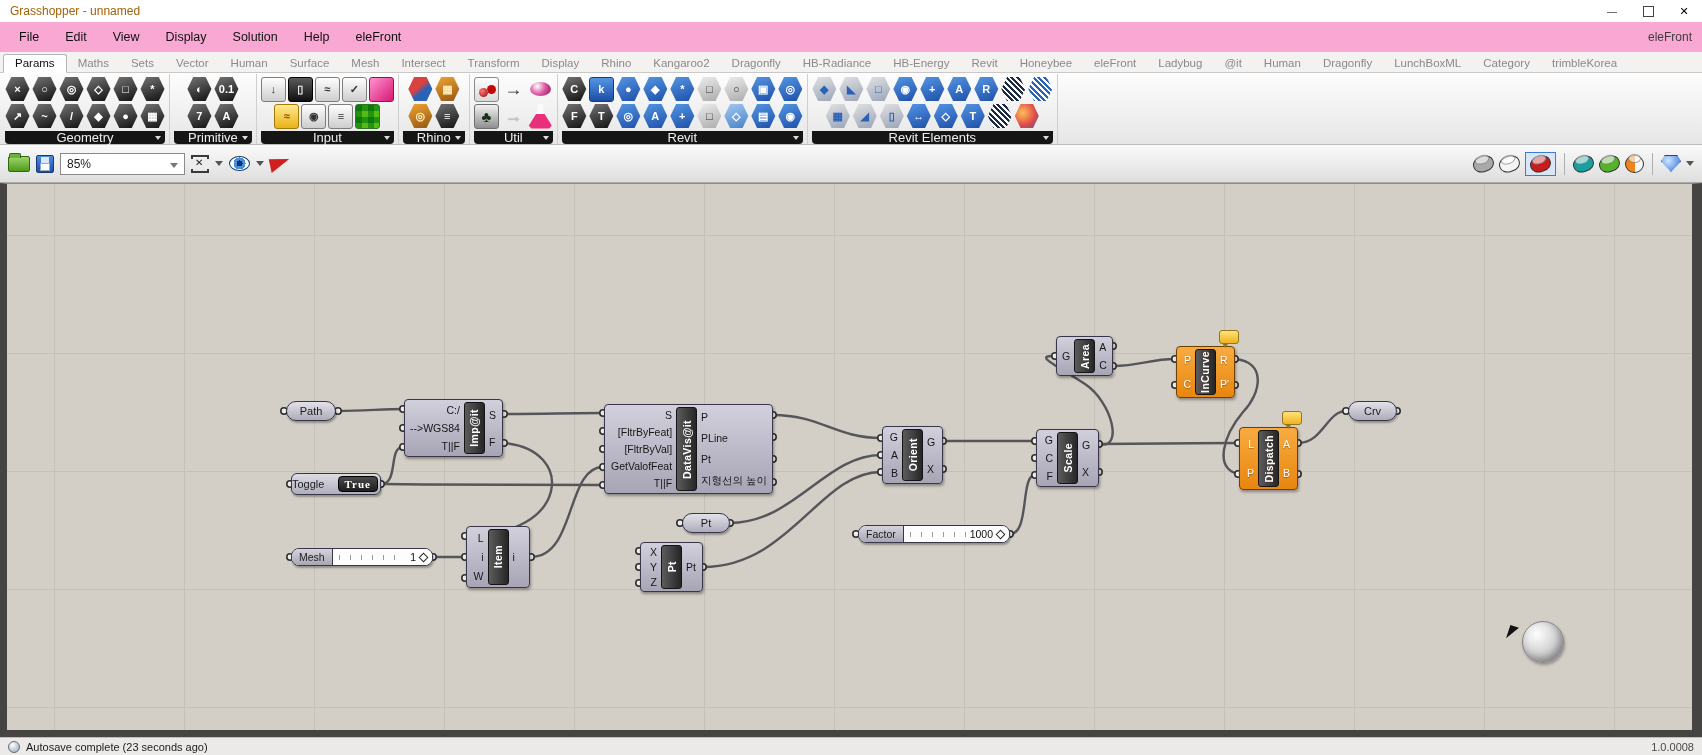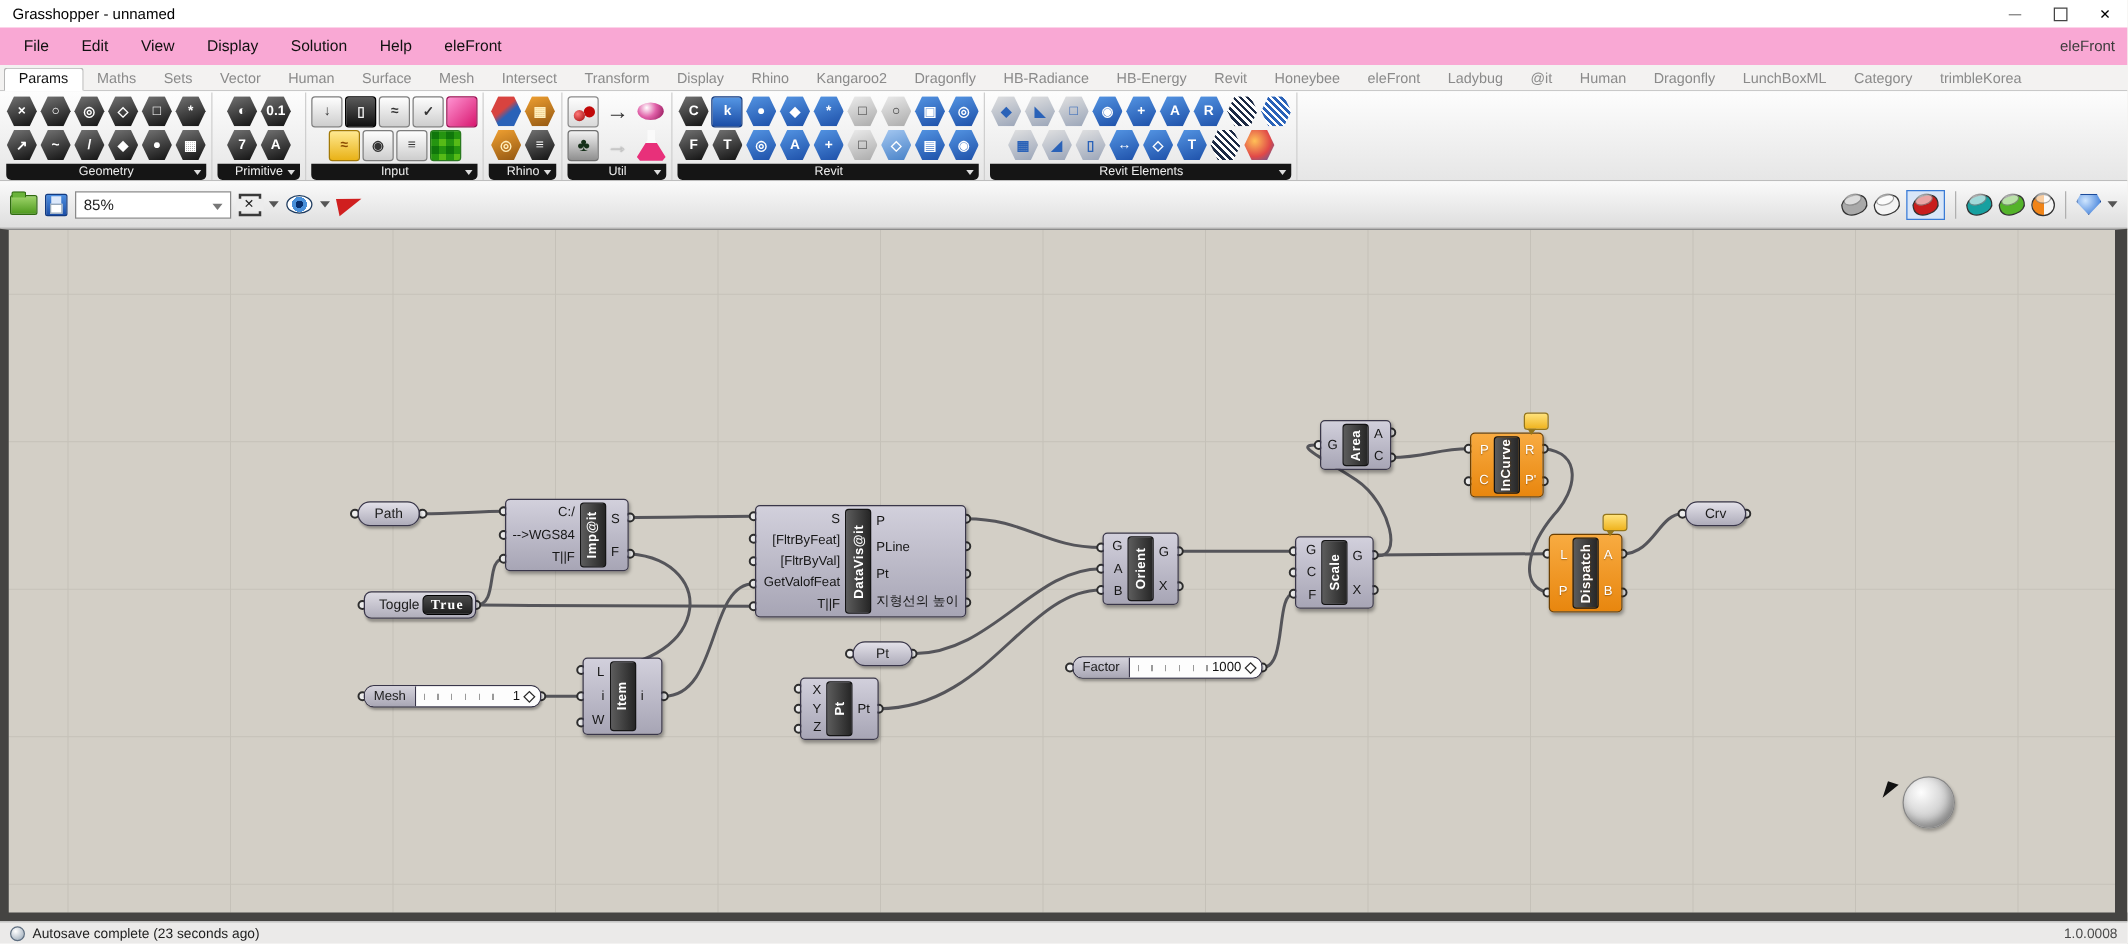--- a/index.html
+++ b/index.html
@@ -1,21 +1,21 @@
 <!DOCTYPE html>
 <html><head>
 <meta charset="utf-8">
 <style>
   *{box-sizing:border-box;margin:0;padding:0;font-family:"Liberation Sans",sans-serif;}
   html,body{width:1702px;height:755px;overflow:hidden;background:#fff;}
   body{position:relative;font-size:12px;color:#222;}
 
   
   .titlebar{height:22px;display:flex;align-items:center;background:#fff;}
-  .titlebar .title{margin-left:10px;color:#000000;font-size:12px;}
+  .titlebar .title{margin-left:10px;color:#a16207;font-size:12px;}
   .winbtns{margin-left:auto;display:flex;}
   .winbtn{width:36px;height:22px;display:flex;align-items:center;justify-content:center;color:#444;}
   .ic-min::before{content:"—";font-size:10px;}
   .ic-max::before{content:"";width:9px;height:9px;border:1px solid #444;display:block;}
   .ic-close::before{content:"✕";font-size:11px;color:#000;}
 
   
   .menubar{height:30px;display:flex;align-items:center;background:#f9a8d4;padding-left:6px;}
   .menubar [data-name^="menu-"]{padding:0 13px;font-size:12.5px;color:#111;}
   .menu-right{margin-left:auto;margin-right:10px;color:#3c3c3c;font-size:12px;}
@@ -49,21 +49,21 @@
   .sqg{background:repeating-linear-gradient(90deg,#3fae35 0 6px,#94da4d 6px 12px),repeating-linear-gradient(#3fae35 0 6px,#94da4d 6px 12px);background-blend-mode:multiply;border:1px solid #2a7a1f;border-radius:3px;}
   .sqy{background:linear-gradient(#ffe990,#e9b217);border:1px solid #a37a06;border-radius:3px;color:#8a4a00;}
   .sqph{background:linear-gradient(#f2f2f2,#8f8f8f);border:1px solid #6f6f6f;border-radius:3px;color:#16301a;font-size:15px;}
   .cherry{background:linear-gradient(#fdfdfd,#dadada);border:1px solid #8b8b8b;border-radius:3px;position:relative;}
   .cherry::before{content:"";position:absolute;left:4px;bottom:4px;width:9px;height:9px;border-radius:50%;background:radial-gradient(circle at 35% 35%,#ff7a7a,#9c0303);box-shadow:8px -3px 0 0 #c10808;}
   .arrd{color:#2e2e2e;font-size:18px;}
   .arrl{color:#cfcfcf;font-size:18px;text-shadow:0 0 1px #777;}
   .pill{background:radial-gradient(circle at 35% 30%,#fff,#e060a8 45%,#8a0d50);border-radius:50%;width:21px;height:14px;margin:6px 3px;}
   .flask{clip-path:polygon(38% 0,62% 0,62% 34%,96% 88%,86% 100%,14% 100%,4% 88%,38% 34%);background:linear-gradient(#fafafa 42%,#e8307a 42%);}
   .tb-label{height:13px;background:#151515;border-radius:0 0 4px 4px;margin:1px 1px 0;display:flex;align-items:center;justify-content:center;position:relative;}
-  .tb-label span{color:#eee;font-size:10px;line-height:13px;white-space:nowrap;padding:0 14px;}
+  .tb-label span{color:#eee;font-size:13px;line-height:13px;white-space:nowrap;padding:0 14px;}
   .tb-label::after{content:"";position:absolute;right:4px;top:5px;border-left:3.5px solid transparent;border-right:3.5px solid transparent;border-top:4px solid #ddd;}
 
   
   .ctoolbar{height:38px;background:linear-gradient(#fafafa,#dedede);border-bottom:1px solid #a9a9a9;display:flex;align-items:center;padding:0 8px;gap:6px;}
   .folder{width:22px;height:16px;background:linear-gradient(#9ed46a,#4f9a1e);border:1px solid #2f6a10;border-radius:2px;position:relative;}
   .folder::before{content:"";position:absolute;top:-4px;left:0;width:10px;height:4px;background:#6ab33a;border:1px solid #2f6a10;border-bottom:none;border-radius:2px 2px 0 0;}
   .floppy{width:18px;height:18px;background:linear-gradient(#4d8ee0,#1c4fa8);border:1px solid #123a80;border-radius:2px;position:relative;}
   .floppy::before{content:"";position:absolute;top:1px;left:4px;right:4px;height:6px;background:#dce8fa;}
   .floppy::after{content:"";position:absolute;bottom:1px;left:3px;right:3px;height:6px;background:#fff;border:1px solid #9ab;}
   .zoombox{width:125px;height:22px;background:#fff;border:1px solid #8a8a8a;display:flex;align-items:center;padding:0 6px;position:relative;font-size:12px;color:#222;}
@@ -95,21 +95,21 @@
   .capsule{position:absolute;z-index:3;display:flex;align-items:center;justify-content:center;background:linear-gradient(#e3e1e9,#aeacba);border:1.6px solid #39364a;border-radius:10px;font-size:11px;color:#1c1c1c;box-shadow:1px 2px 2px rgba(0,0,0,.3);}
   .comp{position:absolute;z-index:3;display:flex;align-items:stretch;background:linear-gradient(#d2d0dc,#a7a5b5);border:1.6px solid #39364a;border-radius:4px;box-shadow:1px 2px 3px rgba(0,0,0,.35);font-size:10.5px;color:#161616;}
   .comp .ins{flex:1;display:flex;flex-direction:column;justify-content:space-around;align-items:flex-end;padding:1px 3px 1px 5px;white-space:nowrap;}
   .comp .outs{flex:1;display:flex;flex-direction:column;justify-content:space-around;align-items:flex-start;padding:1px 5px 1px 3px;white-space:nowrap;}
   .comp .bar{width:21px;margin:2px 1px;background:linear-gradient(90deg,#5c5c5c,#262626);border:1px solid #141414;border-radius:3px;display:flex;align-items:center;justify-content:center;flex:none;}
   .comp .bar span{writing-mode:vertical-rl;transform:rotate(180deg);color:#fff;font-weight:700;font-size:10.5px;letter-spacing:.4px;white-space:nowrap;}
   .comp.orange{background:linear-gradient(#f8ab41,#e8860e);border-color:#6e4000;color:#fff;text-shadow:0 1px 1px rgba(90,50,0,.5);}
   .balloon{position:absolute;top:-17px;right:-5px;width:20px;height:14px;background:linear-gradient(#ffe27a,#efb31e);border:1.5px solid #95761a;border-radius:3px;z-index:4;}
   .balloon::after{content:"";position:absolute;left:2px;bottom:-5px;border-left:3px solid transparent;border-right:4px solid transparent;border-top:5px solid #95761a;}
   .toggle-node{position:absolute;z-index:3;display:flex;align-items:center;background:linear-gradient(#dddbe3,#b0aebb);border:1.6px solid #39364a;border-radius:6px;box-shadow:1px 2px 2px rgba(0,0,0,.3);}
-  .tg-label{flex:1;text-align:right;font-size:11px;color:#1c1c1c;}
+  .tg-label{flex:1;text-align:left;font-size:11px;color:#1c1c1c;}
   .tg-value{background:linear-gradient(#4a4a4a,#1e1e1e);border:1px solid #000;border-radius:4px;color:#fff;font-family:Liberation Serif, serif;font-size:11px;font-weight:700;padding:1px 6px;margin:1px 2px;letter-spacing:1px;}
   .slider-node{position:absolute;z-index:3;display:flex;align-items:stretch;border:1.6px solid #39364a;border-radius:8px;overflow:hidden;box-shadow:1px 2px 2px rgba(0,0,0,.3);background:#fff;}
   .sl-label{background:linear-gradient(#d5d3dc,#a9a7b5);border-right:1.4px solid #39364a;display:flex;align-items:center;justify-content:center;font-size:10.5px;color:#1c1c1c;padding:0 7px;}
   .sl-track{flex:1;display:flex;align-items:center;justify-content:flex-end;position:relative;background:#fdfdfd;}
   .sl-track::before{content:"";position:absolute;left:6px;right:28px;top:50%;height:5px;margin-top:-2px;background:repeating-linear-gradient(90deg,#9a9a9a 0 1px,transparent 1px 11px);}
   .sl-value{font-size:10.5px;color:#111;z-index:1;}
   .sl-diamond{width:7px;height:7px;background:#fff;border:1.6px solid #2b2b2b;transform:rotate(45deg);margin:0 5px 0 4px;z-index:1;}
   .navball{position:absolute;left:1522px;top:621px;width:42px;height:42px;border-radius:50%;z-index:3;background:radial-gradient(circle at 35% 30%,#fefefe,#cacaca 60%,#a5a5a5);border:1px solid #868686;box-shadow:inset -3px -4px 7px rgba(0,0,0,.28),1px 2px 3px rgba(0,0,0,.3);}
   .cursor{position:absolute;left:1508px;top:626px;z-index:4;width:0;height:0;border-top:14px solid #111;border-right:9px solid transparent;transform:rotate(18deg);}
 

